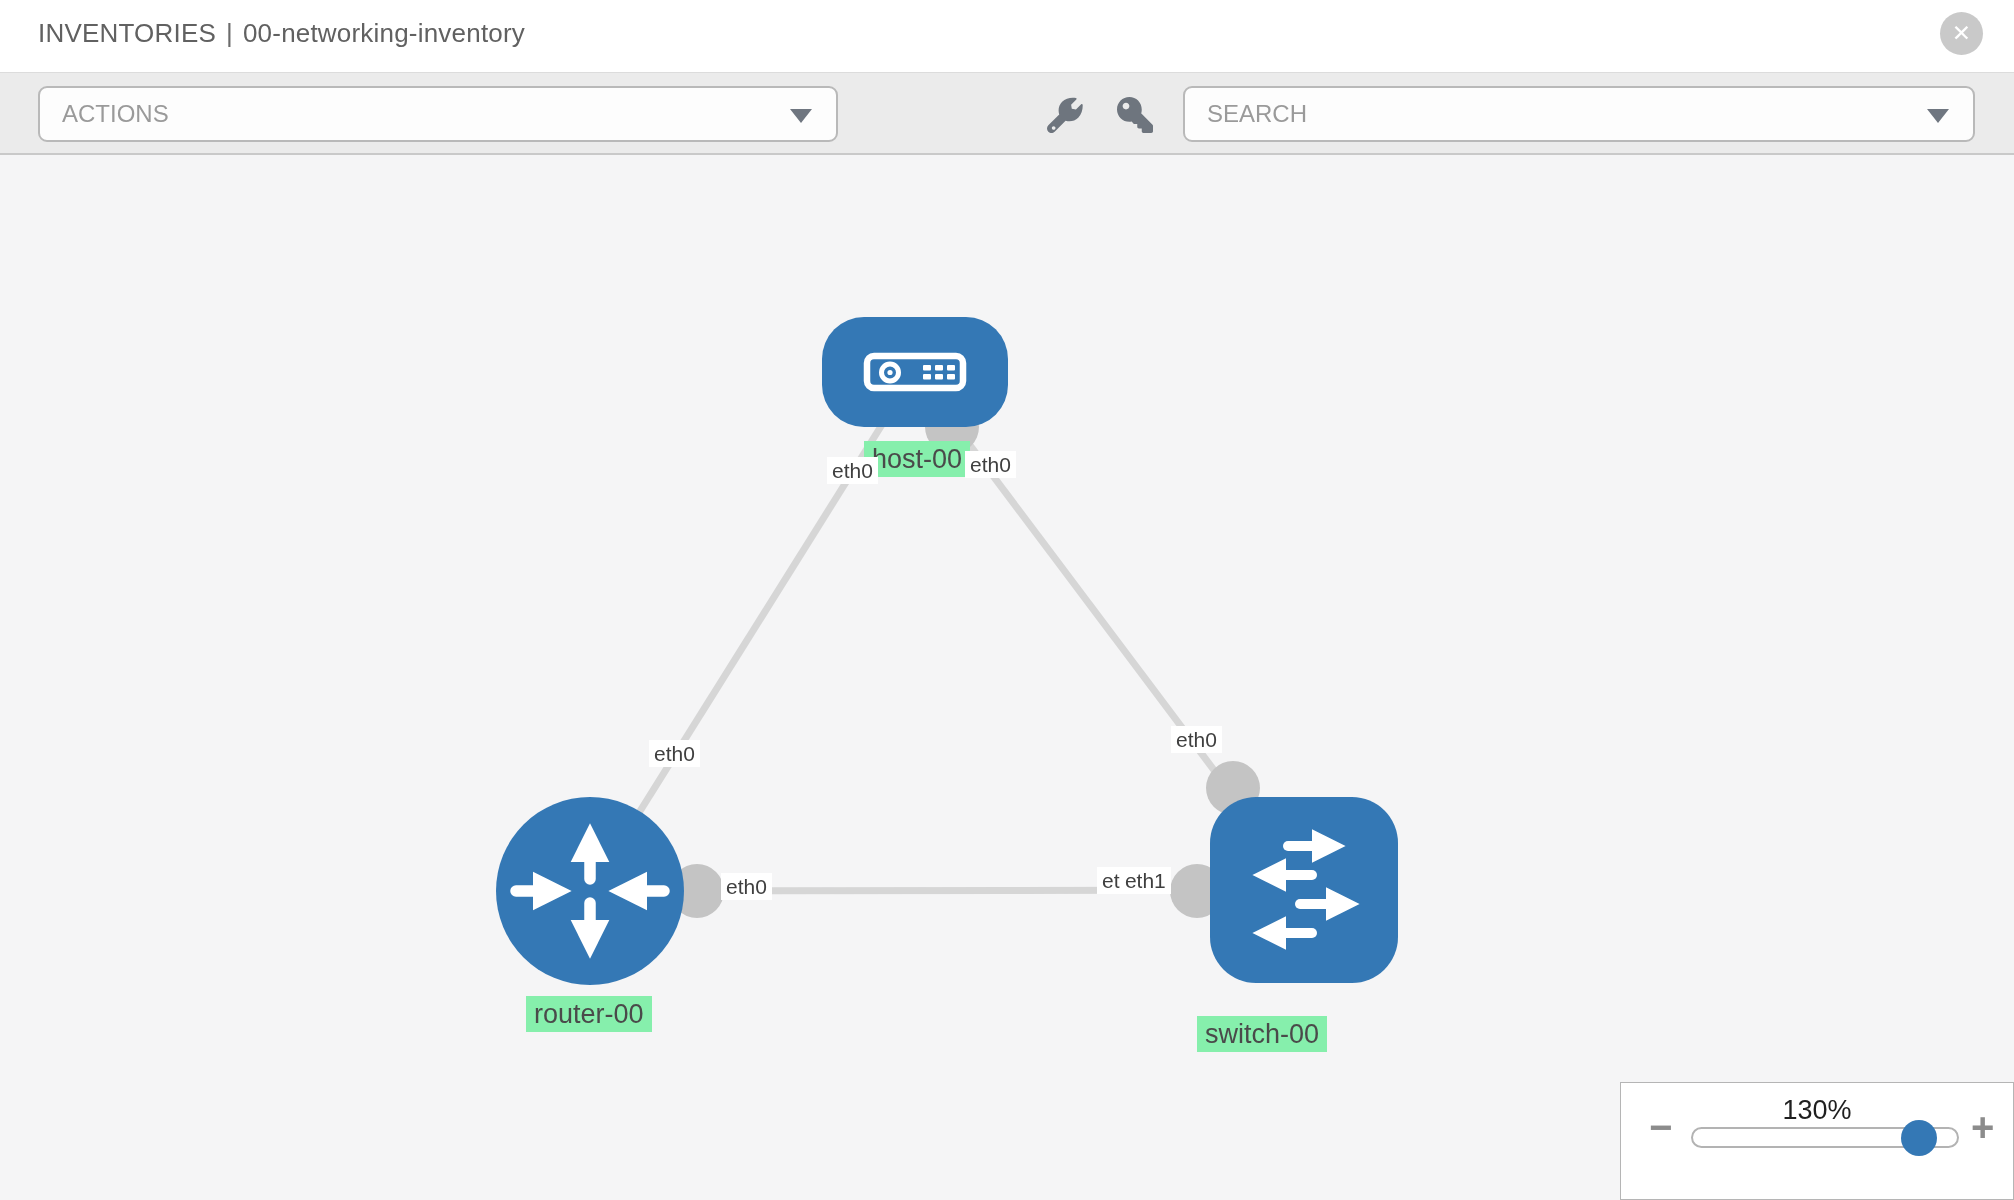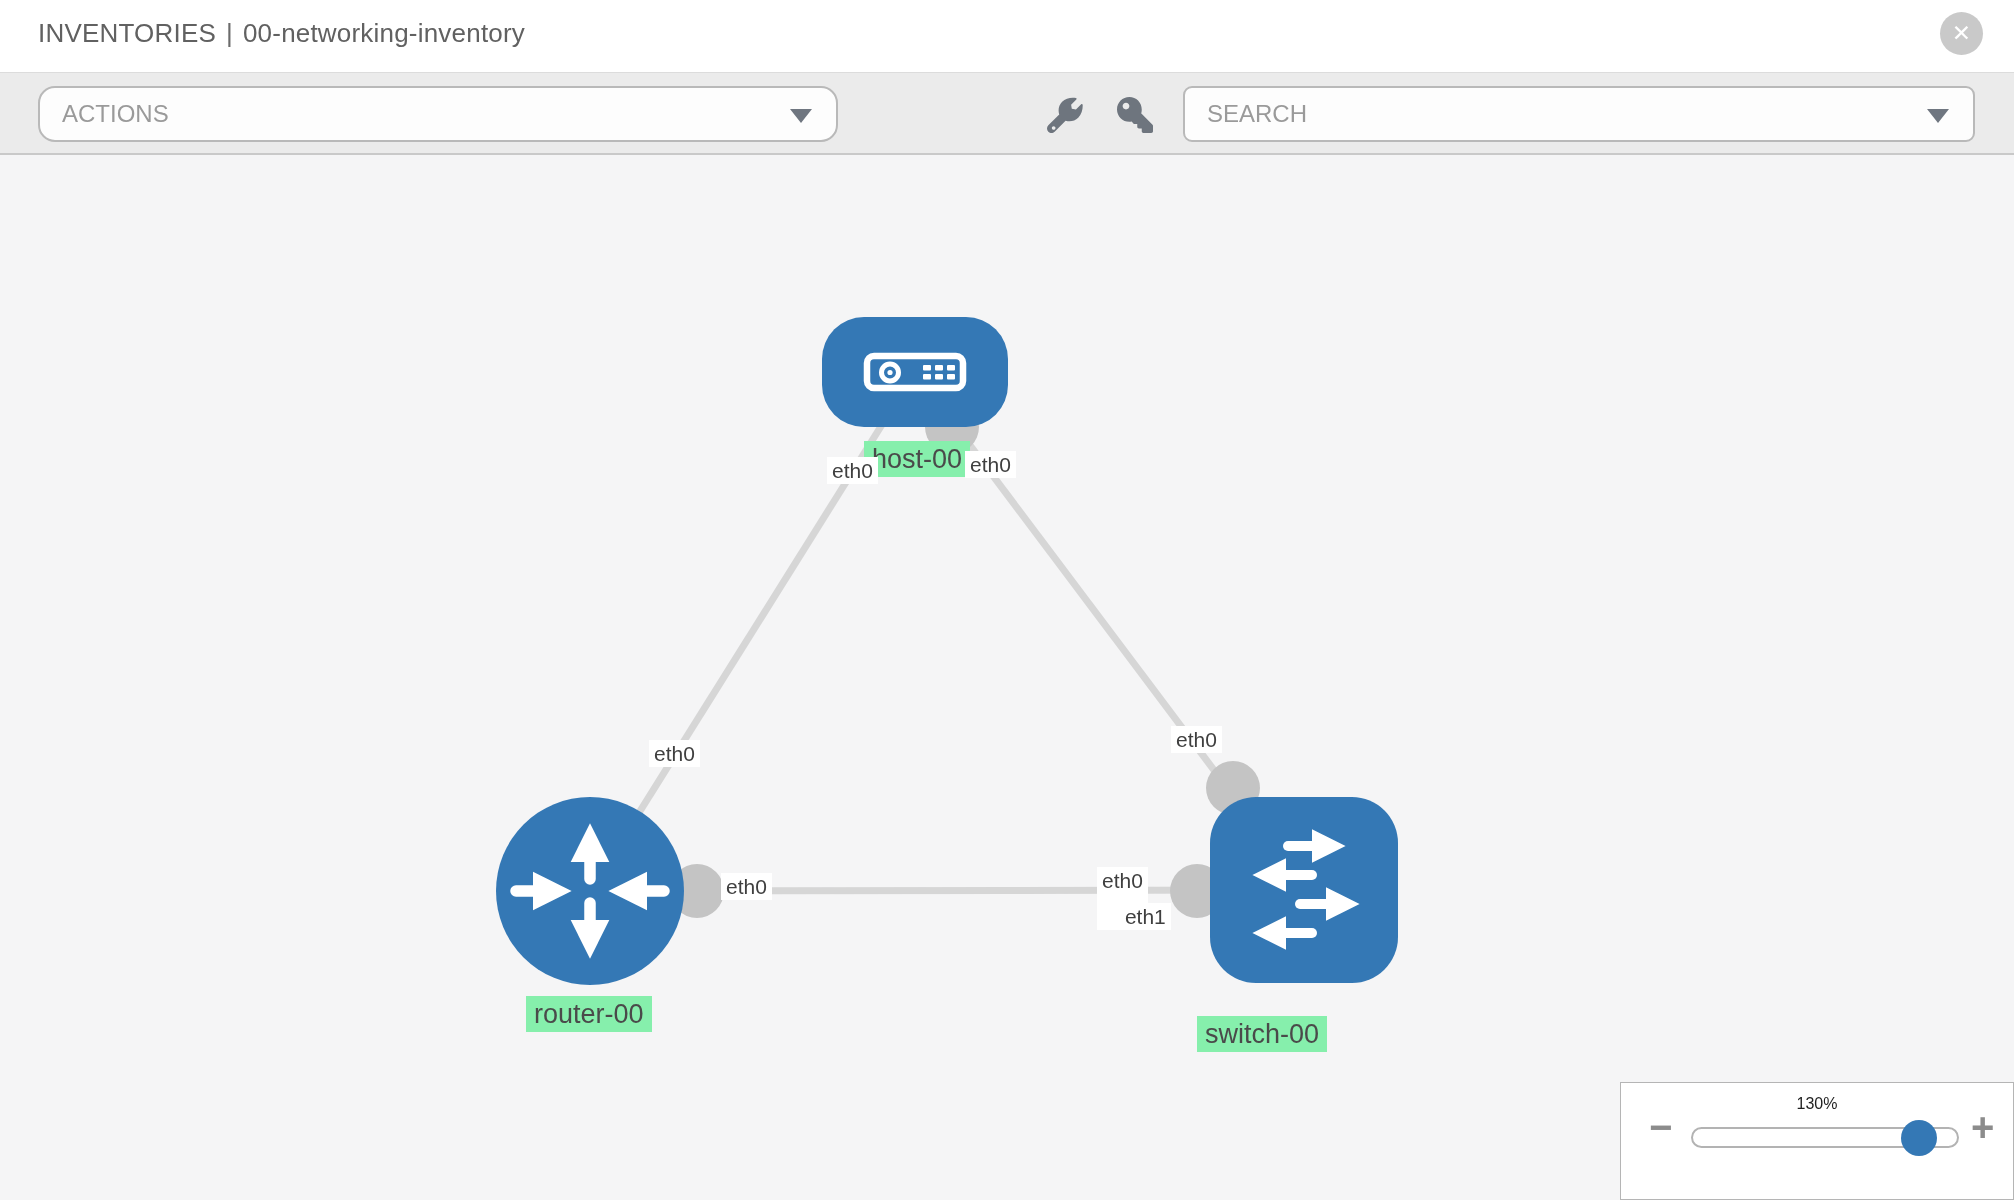--- a/index.html
+++ b/index.html
@@ -11,48 +11,48 @@
   .page-title { position:absolute; left:38px; top:18px; font-size:26px; font-weight:normal; color:#616161; letter-spacing:0.2px; }
   .page-title .sep { padding:0 10px; color:#6b6b6b; }
   .close-btn { position:absolute; left:1940px; top:12px; width:43px; height:43px; border-radius:50%;
     background:#c9c9c9; color:#ffffff; font-size:23px; font-weight:bold; text-align:center; line-height:43px; cursor:pointer; }
 
   
   .toolbar { position:absolute; left:0; top:72px; width:2014px; height:83px; background:#ebebeb;
     border-top:1px solid #dcdcdc; border-bottom:2px solid #c9c9c9; }
   .select-box { position:absolute; top:13px; height:56px; background:#fdfdfd; border:2px solid #b9b9b9;
     border-radius:9px; font-size:24px; color:#9a9a9a; line-height:52px; padding-left:22px; cursor:pointer; }
-  .select-actions { left:38px;  width:800px;border-radius:17px; }
+  .select-actions { left:38px;  width:800px; }
   .select-search  { left:1183px; width:792px; }
   .caret { position:absolute; right:24px; top:21px; width:0; height:0;
     border-left:11px solid transparent; border-right:11px solid transparent; border-top:14px solid #6f7680; }
   .tool-icon { position:absolute; top:24px; width:38px; height:36px; cursor:pointer; }
   .tool-icon svg { width:100%; height:100%; }
   .icon-wrench { left:1046px; }
   .icon-key    { left:1116px; }
 
   
   .canvas { position:absolute; left:0; top:155px; width:2014px; height:1045px; background:#f5f5f6; }
   .topology-svg { position:absolute; left:0; top:0; }
 
   
   .lbl { position:absolute; background:#ffffff; color:#3f3f3f; font-size:21px;
     line-height:1.2; padding:1px 5px; white-space:nowrap; }
   .node-lbl { position:absolute; background:#86efac; color:#4a4a4a; font-size:27px;
     line-height:1.2; padding:2px 8px; white-space:nowrap; }
-  .lbl-overlap-front { position:relative; margin-left:-28px; background:#ffffff; padding:1px 5px;margin-top:36px; }
+  .lbl-overlap-front { position:relative; margin-left:-28px; background:#ffffff; padding:1px 5px; }
   .lbl-overlap-back  { padding:1px 5px; }
   .overlap-wrap { position:absolute; background:transparent; padding:0; display:flex; }
   .overlap-wrap span { background:#fff; color:#3f3f3f; font-size:21px; line-height:1.2; }
 
   
   .zoom-panel { position:absolute; left:1620px; top:1082px; width:394px; height:118px;
     background:#ffffff; border:1px solid #b5b5b5; }
   .zoom-level { position:absolute; left:0; top:12px; width:100%; text-align:center;
-    font-size:16px; color:#1f1f1f; }
+    font-size:27px; color:#1f1f1f; }
   .zoom-minus, .zoom-plus { position:absolute; top:24px; font-size:40px; font-weight:bold;
     color:#8c8c8c; cursor:pointer; line-height:40px; }
   .zoom-minus { left:28px; }
   .zoom-plus  { left:350px; }
   .zoom-track { position:absolute; left:70px; top:44px; width:268px; height:21px;
     background:#ffffff; border:2px solid #b3b3b3; border-radius:11px; cursor:pointer; }
   .zoom-handle { position:absolute; left:208px; top:-9px; width:36px; height:36px;
     border-radius:50%; background:#3478b5; cursor:grab; }
 </style>
 </head>

